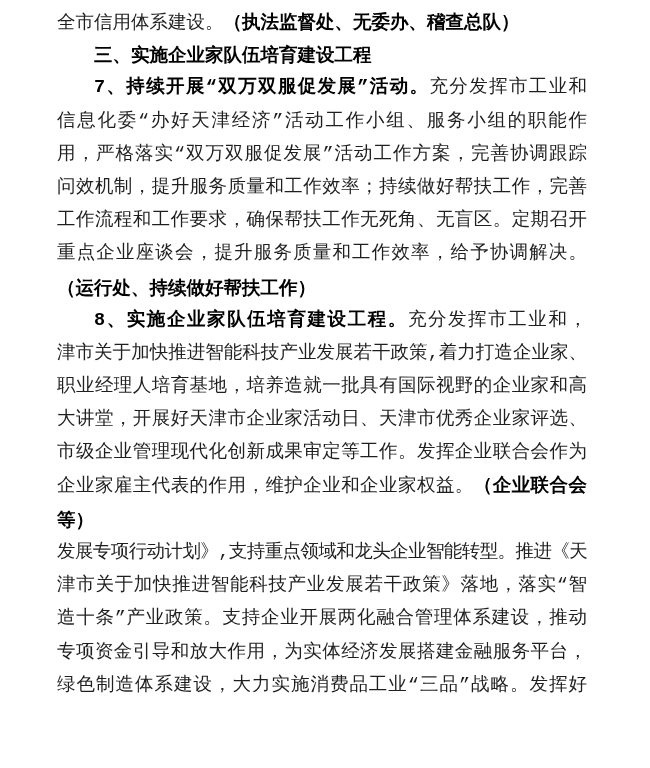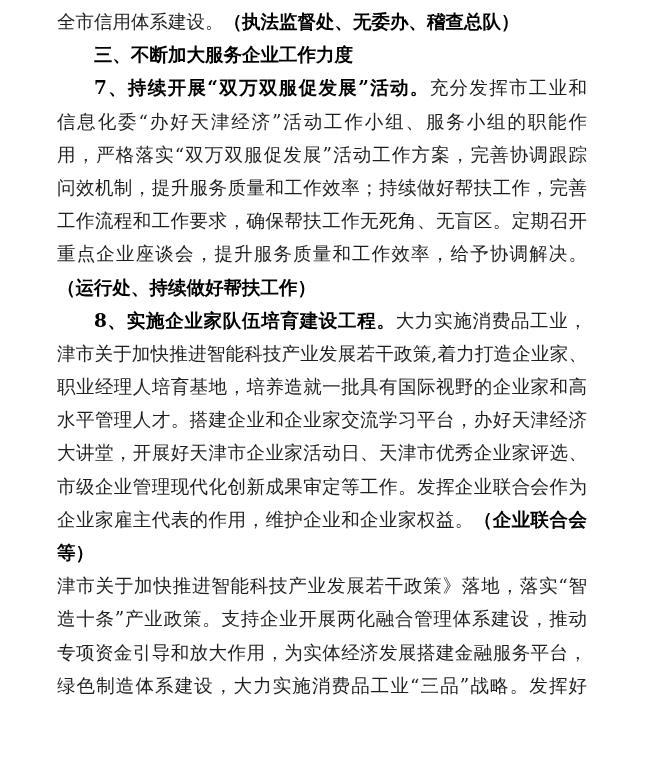--- a/index.html
+++ b/index.html
@@ -18,64 +18,64 @@
     background: #ffffff;
   }
   .line {
     font-size: 18.5px;
     line-height: 33.2px;
     height: 33.2px;
     color: #1f1f1f;
     letter-spacing: 0;
   }
   .line.indent { text-indent: 37px; }
-  .j { text-align: justify; text-align-last: justify; }
+  .j { text-align: justify; text-align-last: justify; font-family: Liberation Mono, monospace; }
   .b { font-weight: bold; color: #000000; }
   .tight { letter-spacing: -0.8px; }
 </style>
 </head>
 <body>
 
 <div class="page">
 
   <div class="line"><span>全市信用体系建设。</span><span class="b">（执法监督处、无委办、稽查总队）</span></div>
 
-  <div class="line indent"><span class="b">三、不断加大服务企业工作力度</span></div>
+  <div class="line indent"><span class="b">三、实施企业家队伍培育建设工程</span></div>
 
   <div class="line indent j"><span class="b">7、持续开展“双万双服促发展”活动。</span><span>充分发挥市工业和</span></div>
 
   <div class="line j"><span>信息化委“办好天津经济”活动工作小组、服务小组的职能作</span></div>
 
   <div class="line j"><span>用，严格落实“双万双服促发展”活动工作方案，完善协调跟踪</span></div>
 
   <div class="line j"><span>问效机制，提升服务质量和工作效率；持续做好帮扶工作，完善</span></div>
 
   <div class="line j"><span>工作流程和工作要求，确保帮扶工作无死角、无盲区。定期召开</span></div>
 
   <div class="line j"><span>重点企业座谈会，提升服务质量和工作效率，给予协调解决。</span></div>
 
   <div class="line"><span class="b">（运行处、持续做好帮扶工作）</span></div>
 
-  <div class="line indent j"><span class="b">8、实施企业家队伍培育建设工程。</span><span>大力实施消费品工业，</span></div>
+  <div class="line indent j"><span class="b">8、实施企业家队伍培育建设工程。</span><span>充分发挥市工业和，</span></div>
 
   <div class="line j"><span>津市关于加快推进智能科技产业发展若干政策,着力打造企业家、</span></div>
 
   <div class="line j"><span>职业经理人培育基地，培养造就一批具有国际视野的企业家和高</span></div>
 
-  <div class="line j"><span>水平管理人才。搭建企业和企业家交流学习平台，办好天津经济</span></div>
 
   <div class="line j"><span>大讲堂，开展好天津市企业家活动日、天津市优秀企业家评选、</span></div>
 
   <div class="line j"><span>市级企业管理现代化创新成果审定等工作。发挥企业联合会作为</span></div>
 
   <div class="line j"><span>企业家雇主代表的作用，维护企业和企业家权益。</span><span class="b">（企业联合会</span></div>
 
   <div class="line"><span class="b">等）</span></div>
 
 
+  <div class="line j tight"><span>发展专项行动计划》,支持重点领域和龙头企业智能转型。推进《天</span></div>
 
   <div class="line j"><span>津市关于加快推进智能科技产业发展若干政策》落地，落实“智</span></div>
 
   <div class="line j"><span>造十条”产业政策。支持企业开展两化融合管理体系建设，推动</span></div>
 
   <div class="line j"><span>专项资金引导和放大作用，为实体经济发展搭建金融服务平台，</span></div>
 
   <div class="line j"><span>绿色制造体系建设，大力实施消费品工业“三品”战略。发挥好</span></div>
 
 </div>

